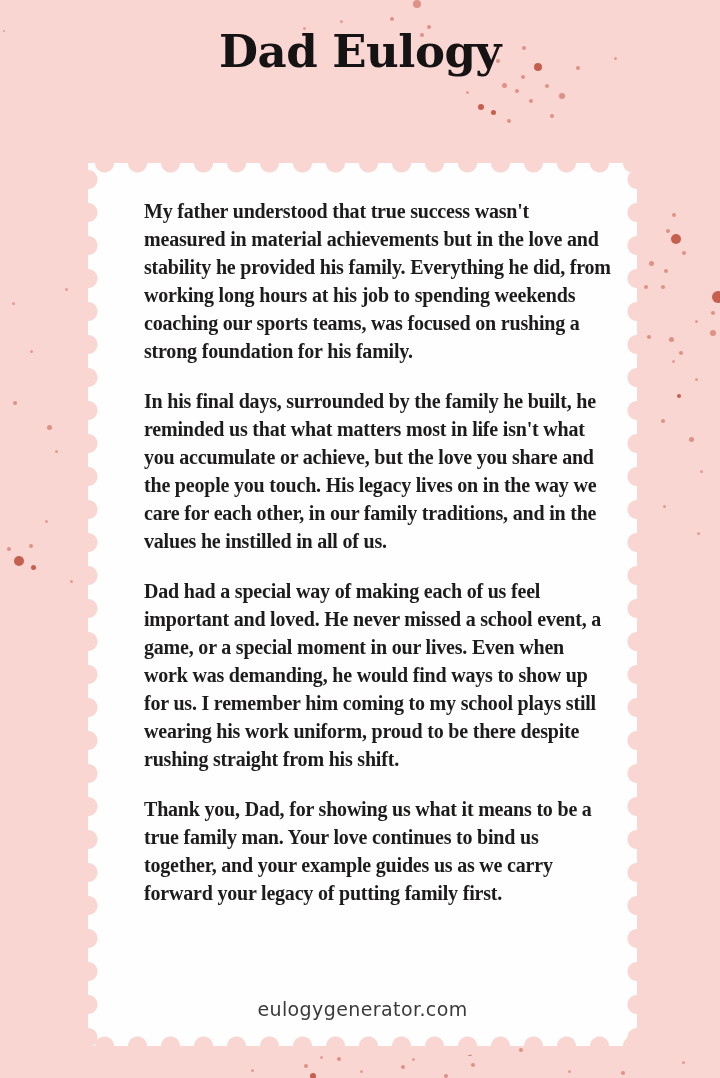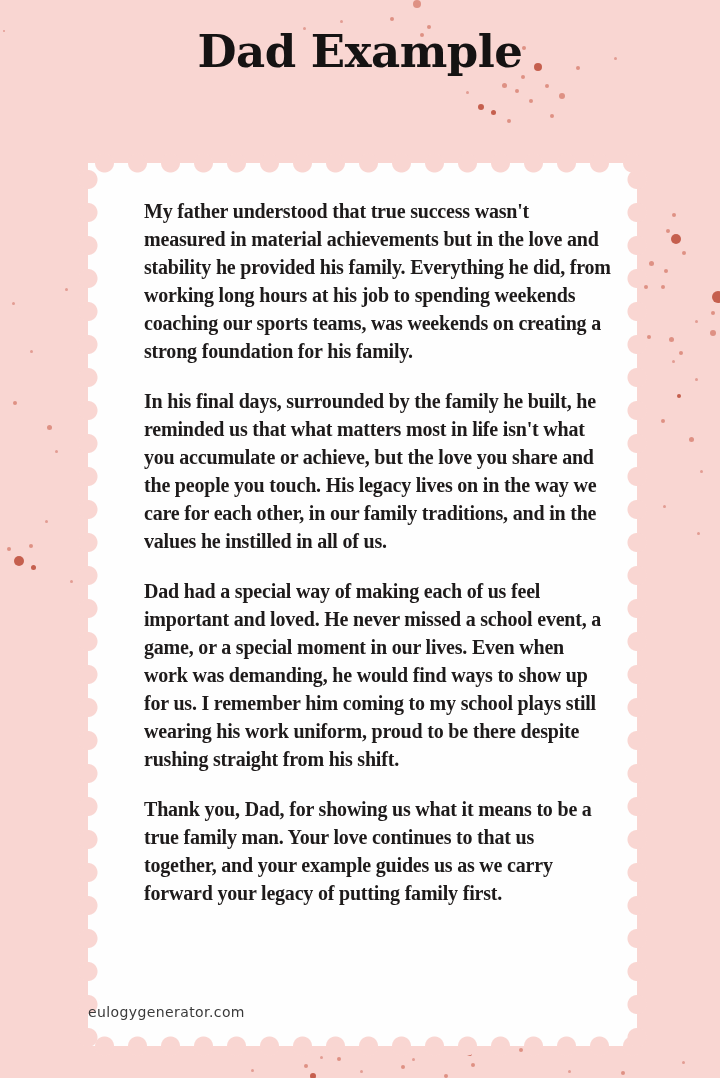--- a/index.html
+++ b/index.html
@@ -69,23 +69,24 @@
     font-weight: 700;
     font-size: 20px;
     line-height: 28px;
     letter-spacing: -0.2px;
     color: var(--body-color, #1e1b1b);
   }
   
   .website {
     position: absolute;
     left: 0; right: 0; bottom: 26px;
+    text-align: center;
     font-family: "DejaVu Sans", "Liberation Sans", sans-serif;
     font-weight: 400;
-    font-size: 14px;
+    font-size: 19px;
     letter-spacing: 0.4px;
     color: var(--footer-color, #3a3a3a);
   }
   
   .splatters { position: absolute; inset: 0; z-index: 1; pointer-events: none; }
   .splat { position: absolute; border-radius: 50%; }
 </style>
 </head>
 <body>
 
@@ -165,31 +166,31 @@
       <div class="splat" style="left: 471px; top: 1063px; width: 4px; height: 4px; background: rgb(217, 133, 119); opacity: 0.85;"></div>
       <div class="splat" style="left: 519px; top: 1048px; width: 4px; height: 4px; background: rgb(217, 133, 119); opacity: 0.85;"></div>
       <div class="splat" style="left: 567.5px; top: 1069.5px; width: 3px; height: 3px; background: rgb(217, 133, 119); opacity: 0.7;"></div>
       <div class="splat" style="left: 621px; top: 1071px; width: 4px; height: 4px; background: rgb(217, 133, 119); opacity: 0.85;"></div>
       <div class="splat" style="left: 444px; top: 1074px; width: 4px; height: 4px; background: rgb(217, 133, 119); opacity: 0.85;"></div>
       <div class="splat" style="left: 359.5px; top: 1069.5px; width: 3px; height: 3px; background: rgb(217, 133, 119); opacity: 0.7;"></div>
       <div class="splat" style="left: 681.5px; top: 1060.5px; width: 3px; height: 3px; background: rgb(217, 133, 119); opacity: 0.7;"></div>
       <div class="splat" style="left: 250.5px; top: 1068.5px; width: 3px; height: 3px; background: rgb(217, 133, 119); opacity: 0.7;"></div>
     </div>
 
-  <h1 class="title"><span>Dad Example</span><br></h1>
+  <h1 class="title"><span>Dad Eulogy</span><br></h1>
 
   <div class="card">
     <div class="perf perf-top"></div>
     <div class="perf perf-bottom"></div>
     <div class="perf perf-left"></div>
     <div class="perf perf-right"></div>
 
     <div class="card-content">
-      <p>My father understood that true success wasn't measured in material achievements but in the love and stability he provided his family. Everything he did, from working long hours at his job to spending weekends coaching our sports teams, was weekends on creating a strong foundation for his family.</p>
+      <p>My father understood that true success wasn't measured in material achievements but in the love and stability he provided his family. Everything he did, from working long hours at his job to spending weekends coaching our sports teams, was focused on rushing a strong foundation for his family.</p>
       <p>In his final days, surrounded by the family he built, he reminded us that what matters most in life isn't what you accumulate or achieve, but the love you share and the people you touch. His legacy lives on in the way we care for each other, in our family traditions, and in the values he instilled in all of us.</p>
       <p>Dad had a special way of making each of us feel important and loved. He never missed a school event, a game, or a special moment in our lives. Even when work was demanding, he would find ways to show up for us. I remember him coming to my school plays still wearing his work uniform, proud to be there despite rushing straight from his shift.</p>
-      <p>Thank you, Dad, for showing us what it means to be a true family man. Your love continues to that us together, and your example guides us as we carry forward your legacy of putting family first.</p>
+      <p>Thank you, Dad, for showing us what it means to be a true family man. Your love continues to bind us together, and your example guides us as we carry forward your legacy of putting family first.</p>
     </div>
 
     <div class="website">eulogygenerator.com</div>
   </div>
 
 </div>
 
 </body></html>

